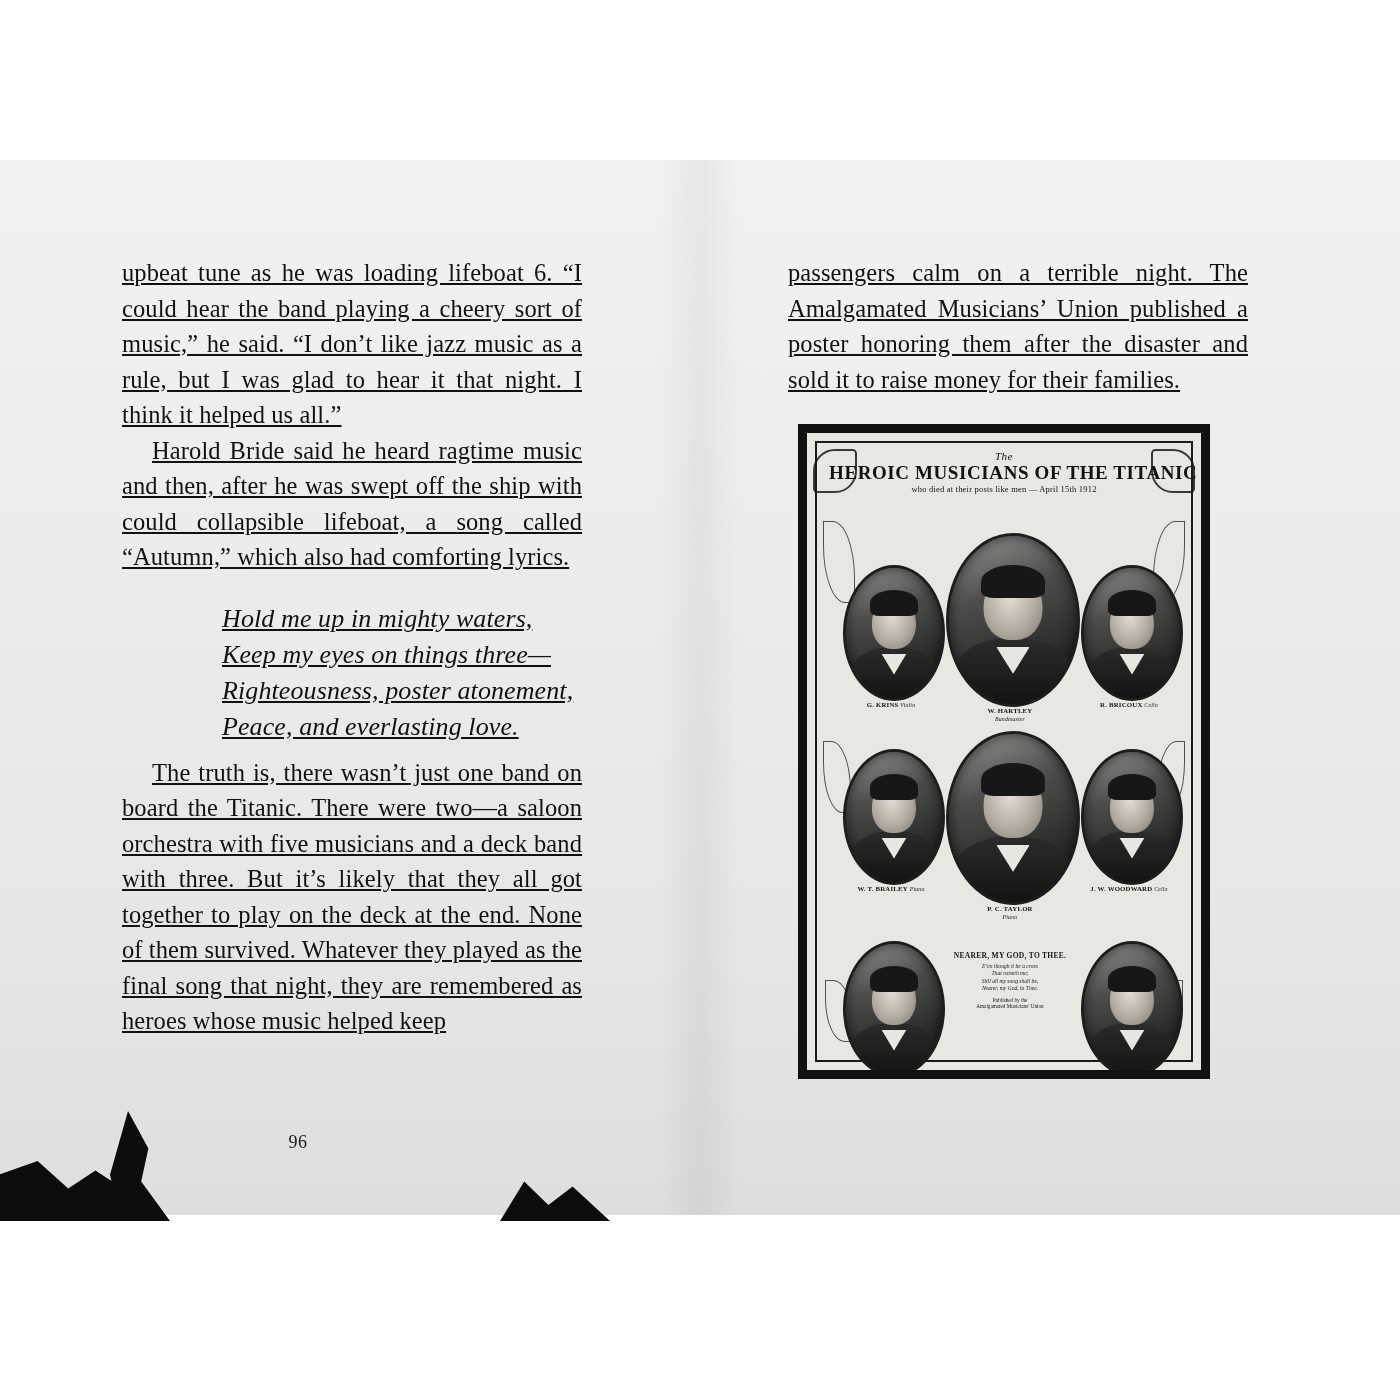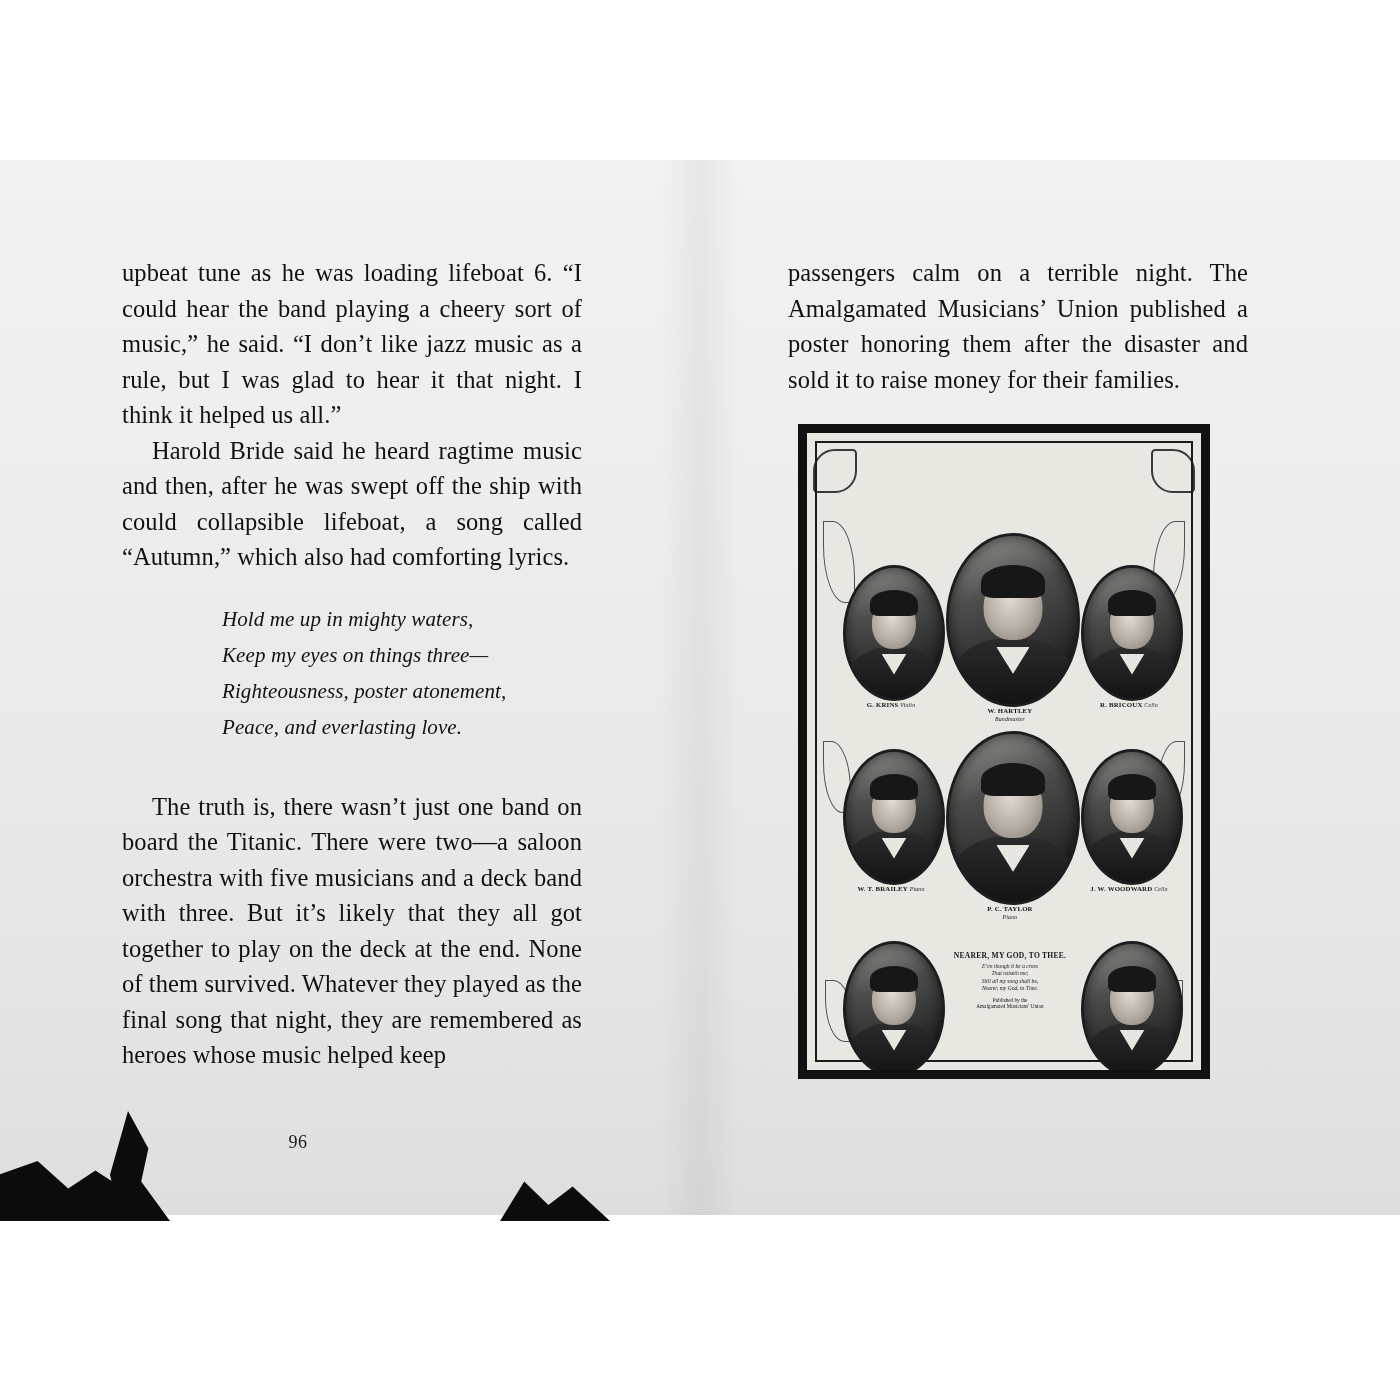--- a/index.html
+++ b/index.html
@@ -51,31 +51,32 @@
   .col {
     position: absolute;
     top: 95px;
     width: 460px;
     font-size: 24.5px;
     line-height: 35.5px;
     color: #111111;
     text-align: justify;
     text-justify: inter-word;
     letter-spacing: 0.1px;
+    text-decoration: underline;
   }
   .page-left .col { left: 122px; }
   .page-right .col { left: 120px; }
 
   .col p { margin: 0; }
   .col p.indent { text-indent: 30px; }
 
   .verse {
-    margin: 26px 0 44px 100px;
+    margin: 26px 0 10px 100px;
     font-style: italic;
-    font-size: 21px;
+    font-size: 26px;
     line-height: 36px;
     text-align: left;
     color: #111111;
   }
   .verse div { white-space: nowrap; }
 
   .folio {
     position: absolute;
     bottom: 62px;
     width: 100%;
@@ -283,20 +284,25 @@
         <p>passengers calm on a terrible night. The Amalgamated Musicians’ Union published a poster honoring them after the disaster and sold it to raise money for their families.</p>
       </div>
 
       <div class="poster-frame">
         <div class="poster">
           <div class="poster-inner-border"></div>
 
           <div class="banner-scroll-l"></div>
           <div class="banner-scroll-r"></div>
 
+          <div class="banner">
+            <div class="the">The</div>
+            <div class="title">HEROIC MUSICIANS OF THE TITANIC</div>
+            <div class="sub">who died at their posts like men — April 15th 1912</div>
+          </div>
 
           <div class="portraits">
 
             <div class="leaf" style="left:2px;  top:10px;  width:30px; height:80px;"></div>
             <div class="leaf" style="right:2px; top:10px;  width:30px; height:80px; transform:scaleX(-1);"></div>
             <div class="leaf" style="left:2px;  top:230px; width:26px; height:70px;"></div>
             <div class="leaf" style="right:2px; top:230px; width:26px; height:70px; transform:scaleX(-1);"></div>
             <div class="leaf" style="left:4px;  bottom:14px; width:26px; height:60px;"></div>
             <div class="leaf" style="right:4px; bottom:14px; width:26px; height:60px; transform:scaleX(-1);"></div>
 

